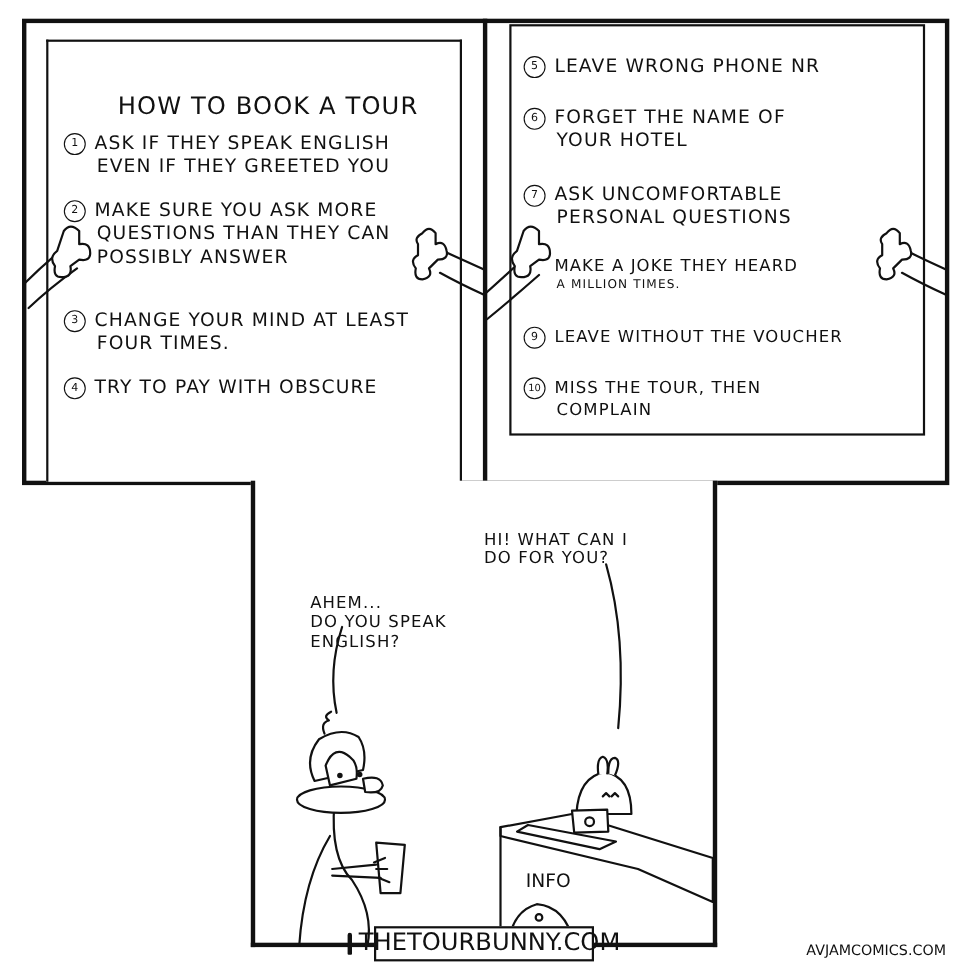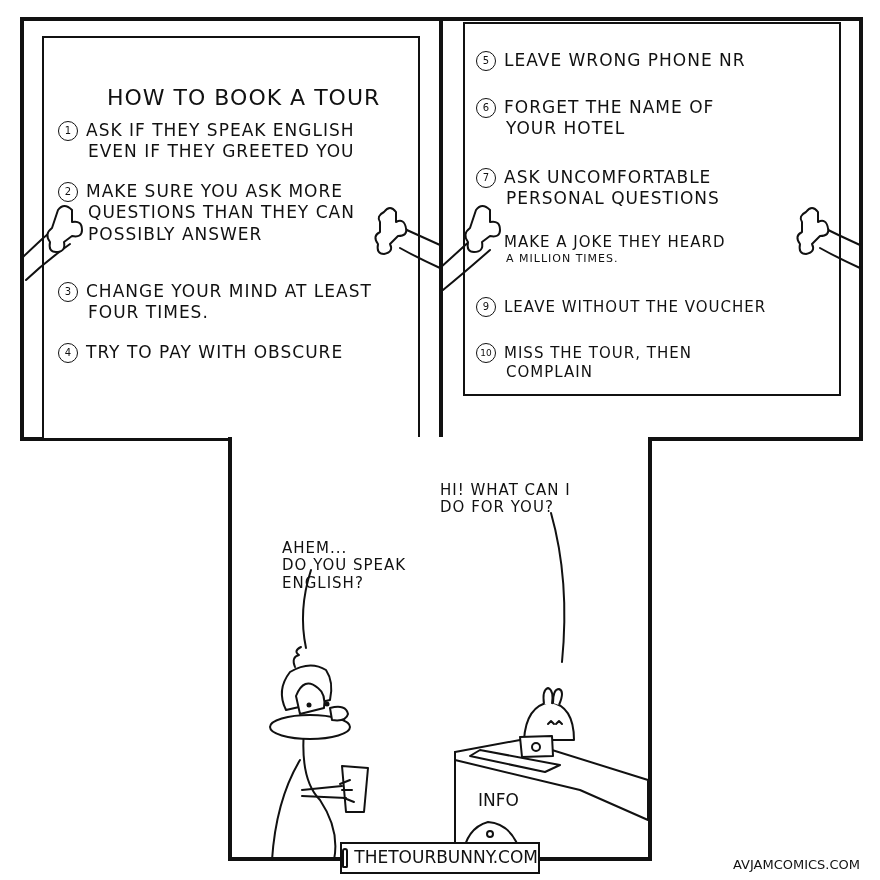--- a/index.html
+++ b/index.html
@@ -15,21 +15,21 @@
          font-size:10px; text-align:center; line-height:18px; margin-right:8px; vertical-align:2px; letter-spacing:0; }
   .item .txt { display:inline; }
   .cont { display:block; padding-left:30px; }
   .title { position:absolute; font-size:22px; letter-spacing:1px; }
   .bubble { position:absolute; font-size:15px; line-height:1.15; }
   svg { position:absolute; overflow:visible; }
   .stroke { fill:none; stroke:#111; stroke-width:2; stroke-linecap:round; stroke-linejoin:round; }
   .fillw { fill:#fff; stroke:#111; stroke-width:2; stroke-linejoin:round; }
   .badge { position:absolute; left:338px; left:340px; top:842px; width:200px; height:32px; background:#fff;
            border:2px solid #111; box-sizing:border-box; display:flex; align-items:center; justify-content:center;
-           font-size:17px; letter-spacing:0; }
+           font-size:22px; letter-spacing:0; }
   .sig { position:absolute; left:733px; top:857px; font-size:13px; letter-spacing:0; }
 </style>
 </head>
 <body>
 
 <div class="panel" style="left:20px; top:17px; width:843px; height:424px;"></div>
 <div class="abs" style="left:439px; top:17px; width:4px; height:424px; background:#111;"></div>
 
 <div class="sheet" style="left:42px; top:36px; width:378px; height:402px; border-bottom:none;"></div>
 

